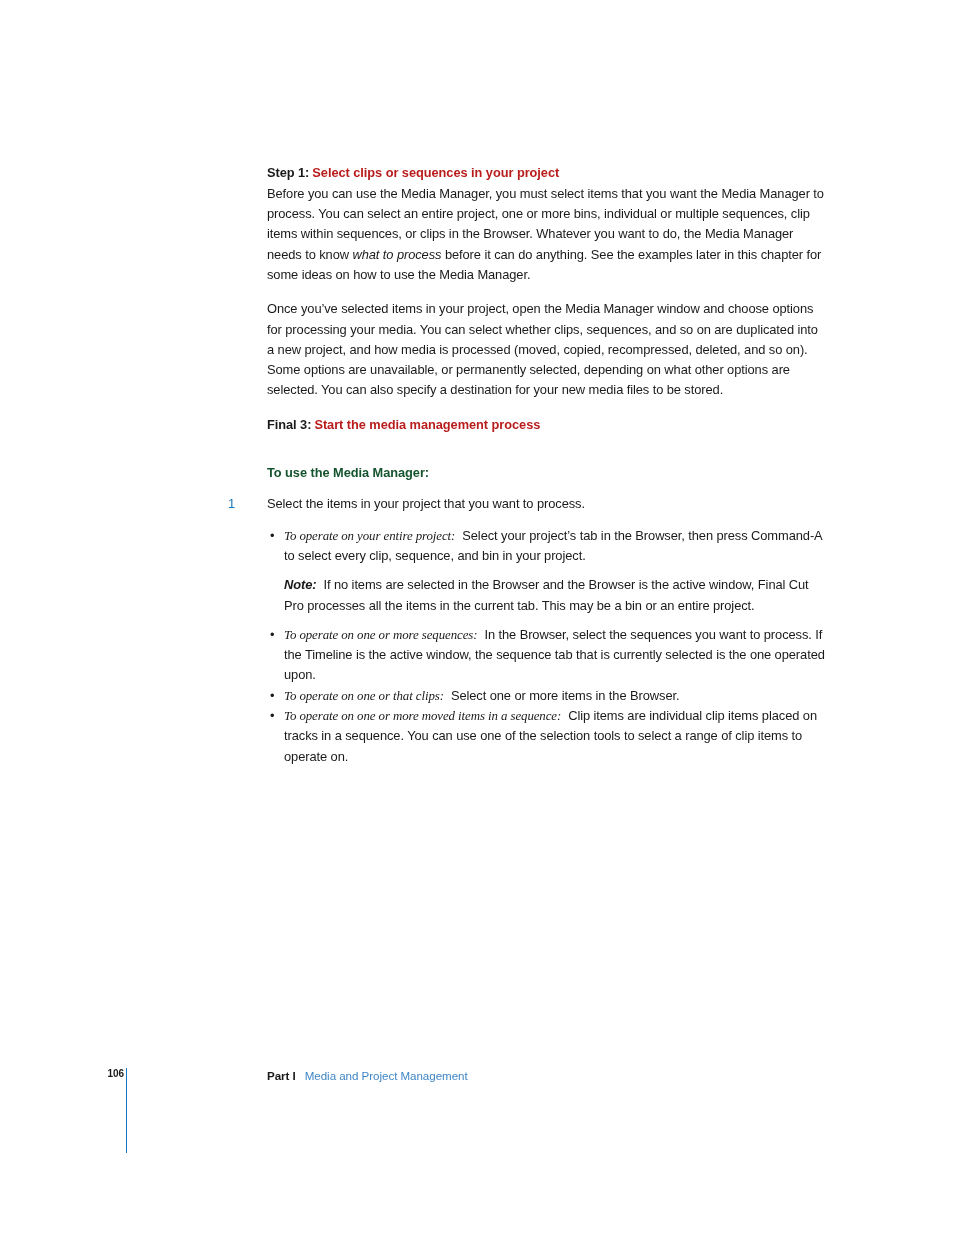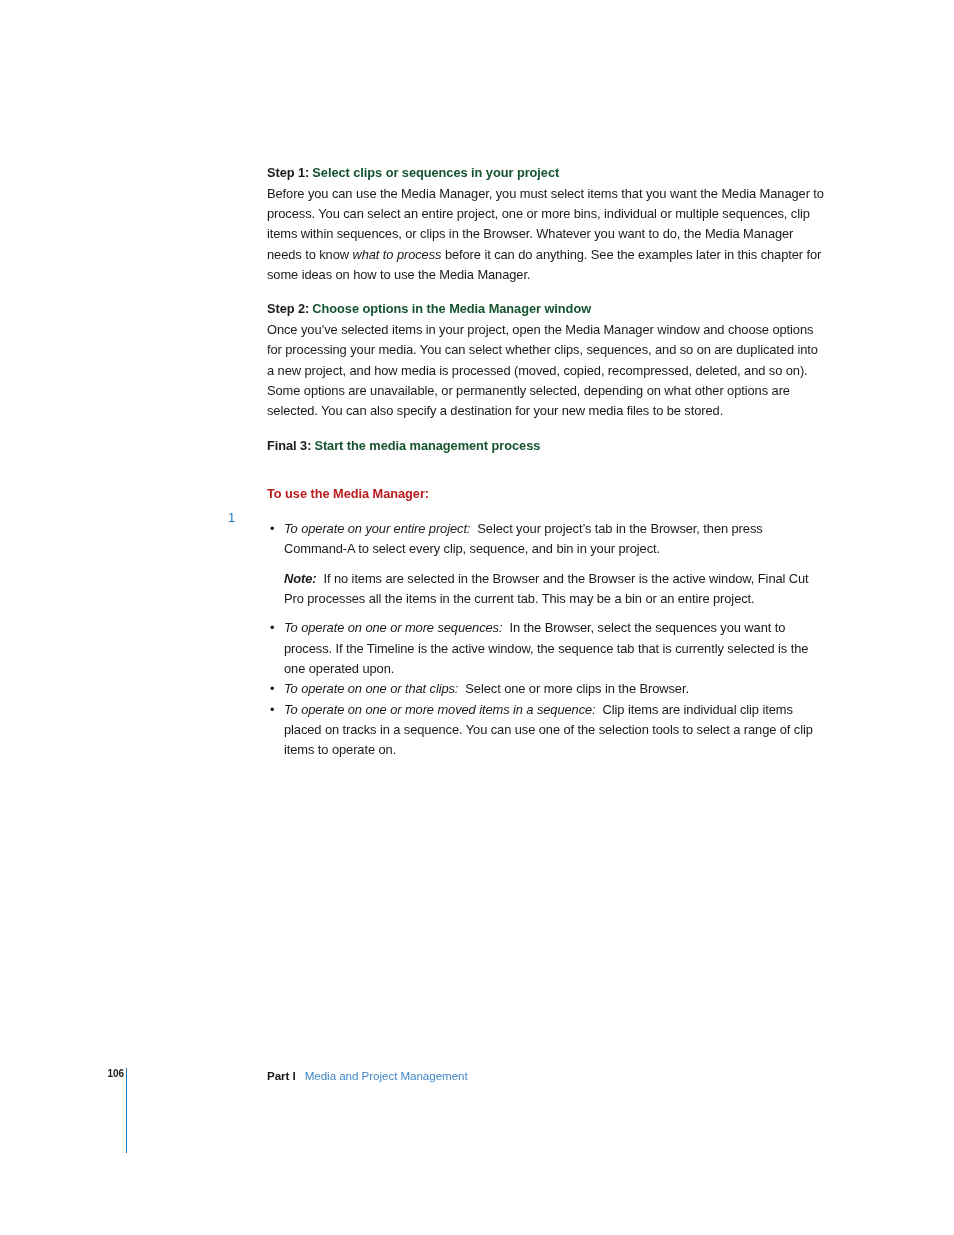--- a/index.html
+++ b/index.html
@@ -44,21 +44,21 @@
     line-height: 20.3px;
     margin: 0 0 0.5px 0;
     font-weight: bold;
     letter-spacing: -0.05px;
   }
   .step-label {
     color: #1a1a1a;
     font-weight: bold;
   }
   .step-title {
-    color: #14532d;
+    color: #b91c1c;
     font-weight: bold;
     padding-left: 3px;
   }
 
   .body-para {
     font-size: 12.9px;
     line-height: 20.3px;
     margin: 0;
     color: #1a1a1a;
     letter-spacing: -0.09px;
@@ -67,22 +67,22 @@
   .body-para em,
   .bullet-text em {
     margin-top: 32px;
   }
 
   
   .proc-heading {
     font-size: 12.8px;
     line-height: 20.3px;
     font-weight: bold;
-    color: #b91c1c;
-    margin: 0 0 4px 0;
+    color: #14532d;
+    margin: 0 0 11px 0;
     letter-spacing: -0.05px;
   }
 
   
   .numbered-list {
     margin: 0;
     padding: 0;
     list-style: none;
   }
   .num-item {
@@ -124,20 +124,21 @@
     top: 0;
     color: #1a1a1a;
     font-size: 12.9px;
     line-height: 20.3px;
   }
   .bullet-text {
     display: block;
   }
   .bullet-lead {
     font-style: italic;
+    font-family: Liberation Serif, serif;
   }
   .note-para {
     margin: 9px 0 9px 0;
     padding-left: 17px;
     font-size: 12.9px;
     line-height: 20.3px;
     letter-spacing: -0.09px;
   }
   .note-label {
     font-weight: bold;
@@ -203,39 +204,37 @@
   <div class="content">
 
     <div class="step-block">
       <p class="step-heading">
         <span class="step-label">Step 1:</span><span class="step-title">Select clips or sequences in your project</span>
       </p>
       <p class="body-para">Before you can use the Media Manager, you must select items that you want the Media Manager to process. You can select an entire project, one or more bins, individual or multiple sequences, clip items within sequences, or clips in the Browser. Whatever you want to do, the Media Manager needs to know <em>what to process</em> before it can do anything. See the examples later in this chapter for some ideas on how to use the Media Manager.</p>
     </div>
 
     <div class="step-block">
-      <p class="step-heading">
-        <span class="step-label">Step 2:</span><span class="step-title">Choose options in the Media Manager window</span>
-      </p>
       <p class="body-para">Once you’ve selected items in your project, open the Media Manager window and choose options for processing your media. You can select whether clips, sequences, and so on are duplicated into a new project, and how media is processed (moved, copied, recompressed, deleted, and so on). Some options are unavailable, or permanently selected, depending on what other options are selected. You can also specify a destination for your new media files to be stored.</p>
     </div>
 
     <div class="step-block">
       <p class="step-heading">
         <span class="step-label">Final 3:</span><span class="step-title">Start the media management process</span>
       </p>
     </div>
 
     <div class="spacer-md"></div>
 
     <p class="proc-heading">To use the Media Manager:</p>
 
     <ol class="numbered-list">
       <li class="num-item">
         <span class="num-marker">1</span>
+        <span>Select the items in your project that you want to process.</span>
       </li>
     </ol>
 
     <div class="spacer-sm"></div>
 
     <ul class="bullet-list">
 
       <li class="bullet-item">
         <span class="bullet-dot">•</span>
         <span class="bullet-text"><span class="bullet-lead">To operate on your entire project:</span>&nbsp; <span>Select your project’s tab in the Browser, then press Command-A to select every clip, sequence, and bin in your project.</span></span>
@@ -245,21 +244,21 @@
         <span class="note-label">Note:</span>&nbsp; <span>If no items are selected in the Browser and the Browser is the active window, Final Cut Pro processes all the items in the current tab. This may be a bin or an entire project.</span>
       </li>
 
       <li class="bullet-item">
         <span class="bullet-dot">•</span>
         <span class="bullet-text"><span class="bullet-lead">To operate on one or more sequences:</span>&nbsp; <span>In the Browser, select the sequences you want to process. If the Timeline is the active window, the sequence tab that is currently selected is the one operated upon.</span></span>
       </li>
 
       <li class="bullet-item">
         <span class="bullet-dot">•</span>
-        <span class="bullet-text"><span class="bullet-lead">To operate on one or that clips:</span>&nbsp; <span>Select one or more clips in the Browser.</span></span>
+        <span class="bullet-text"><span class="bullet-lead">To operate on one or that clips:</span>&nbsp; <span>Select one or more items in the Browser.</span></span>
       </li>
 
       <li class="bullet-item">
         <span class="bullet-dot">•</span>
         <span class="bullet-text"><span class="bullet-lead">To operate on one or more moved items in a sequence:</span>&nbsp; <span>Clip items are individual clip items placed on tracks in a sequence. You can use one of the selection tools to select a range of clip items to operate on.</span></span>
       </li>
 
     </ul>
 
   </div>

